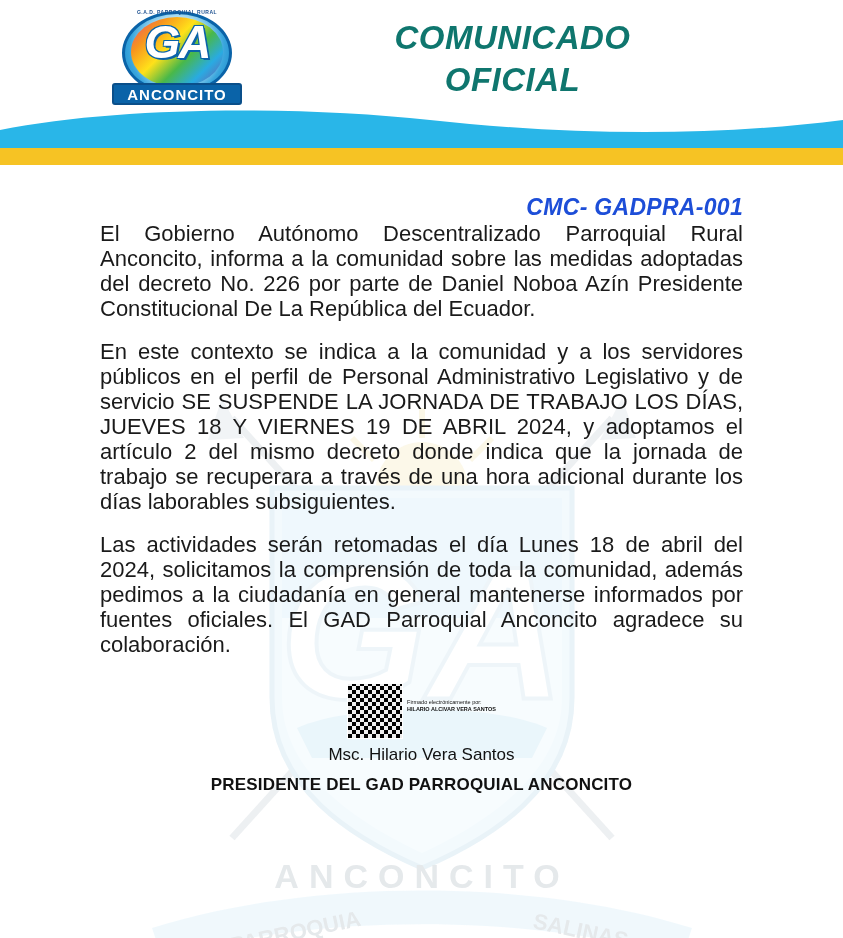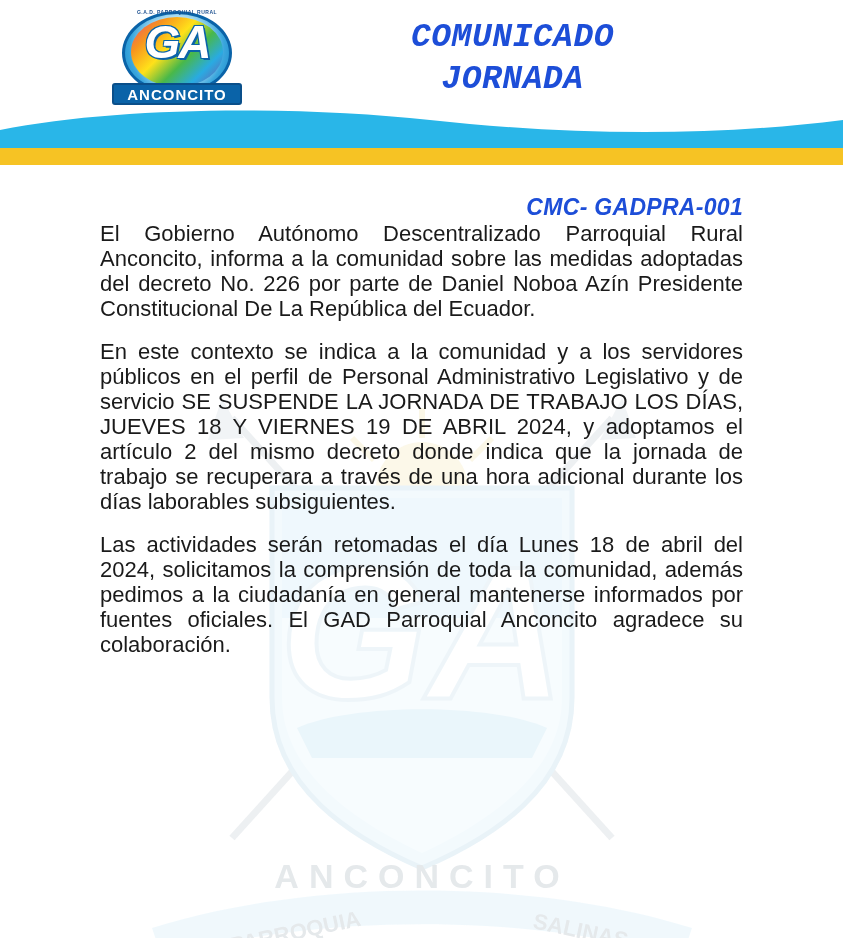--- a/index.html
+++ b/index.html
@@ -90,24 +90,23 @@
   }
   .header-title {
     flex: 1;
     text-align: center;
     padding-right: 70px;
   }
   .header-title .line {
     font-size: 33px;
     font-weight: bold;
     font-style: italic;
-    color: #1d4ed8;
+    color: #0f766e;
     line-height: 42px;
     letter-spacing: 0.5px;
-    font-family: Liberation Mono, monospace;
   }
   
   .wave-wrap {
     position: absolute;
     left: 0; top: 104px;
     width: 843px; height: 64px;
   }
   .wave-svg { display: block; }
 
   
@@ -218,21 +217,21 @@
     <div class="logo">
       <div class="logo-ring"></div>
       <div class="logo-inner-ring"></div>
       <div class="logo-top-text">G.A.D. PARROQUIAL RURAL</div>
       <div class="logo-ga">GA</div>
       <div class="logo-banner">ANCONCITO</div>
     </div>
 
     <div class="header-title">
       <div class="line">COMUNICADO</div>
-      <div class="line">JORNADA</div>
+      <div class="line">OFICIAL</div>
     </div>
   </div>
 
   <div class="wave-wrap">
     <svg class="wave-svg" width="843" height="64" viewBox="0 0 843 64" preserveAspectRatio="none">
       <path d="M0,26 C120,2 300,2 430,16 C560,30 700,34 843,16 L843,44 L0,44 Z" fill="#29b6e8"></path>
       <rect x="0" y="44" width="843" height="17" fill="#f6c324"></rect>
     </svg>
   </div>
 </div>
@@ -277,14 +276,25 @@
     <div class="doc-code">CMC- GADPRA-001</div>
 
 
     <p class="para">El Gobierno Autónomo Descentralizado Parroquial Rural Anconcito, informa a la comunidad sobre las medidas adoptadas del decreto No. 226 por parte de Daniel Noboa Azín Presidente Constitucional De La República del Ecuador.</p>
 
     <p class="para"><span>En este contexto se indica a la comunidad y a los servidores públicos en el perfil de Personal Administrativo Legislativo y de servicio </span><b>SE SUSPENDE LA JORNADA DE TRABAJO LOS DÍAS, JUEVES 18 Y VIERNES 19 DE ABRIL 2024,</b><span> y adoptamos el artículo 2 del mismo decreto donde indica que la jornada de trabajo se recuperara a través de una hora adicional durante los días laborables subsiguientes.</span></p>
 
     <p class="para">Las actividades serán retomadas el día Lunes 18 de abril del 2024, solicitamos la comprensión de toda la comunidad, además pedimos a la ciudadanía en general mantenerse informados por fuentes oficiales. El GAD Parroquial Anconcito agradece su colaboración.</p>
   </div>
 
+  <div class="sig-block">
+    <div class="qr-row">
+      <div class="qr"></div>
+      <div class="qr-caption">
+        <div class="l1">Firmado electrónicamente por:</div>
+        <div class="l2">HILARIO ALCIVAR VERA SANTOS</div>
+      </div>
+    </div>
+    <div class="sig-name">Msc. Hilario Vera Santos</div>
+    <div class="sig-role">PRESIDENTE DEL GAD PARROQUIAL ANCONCITO</div>
+  </div>
 
 </div>
 
 </body></html>

